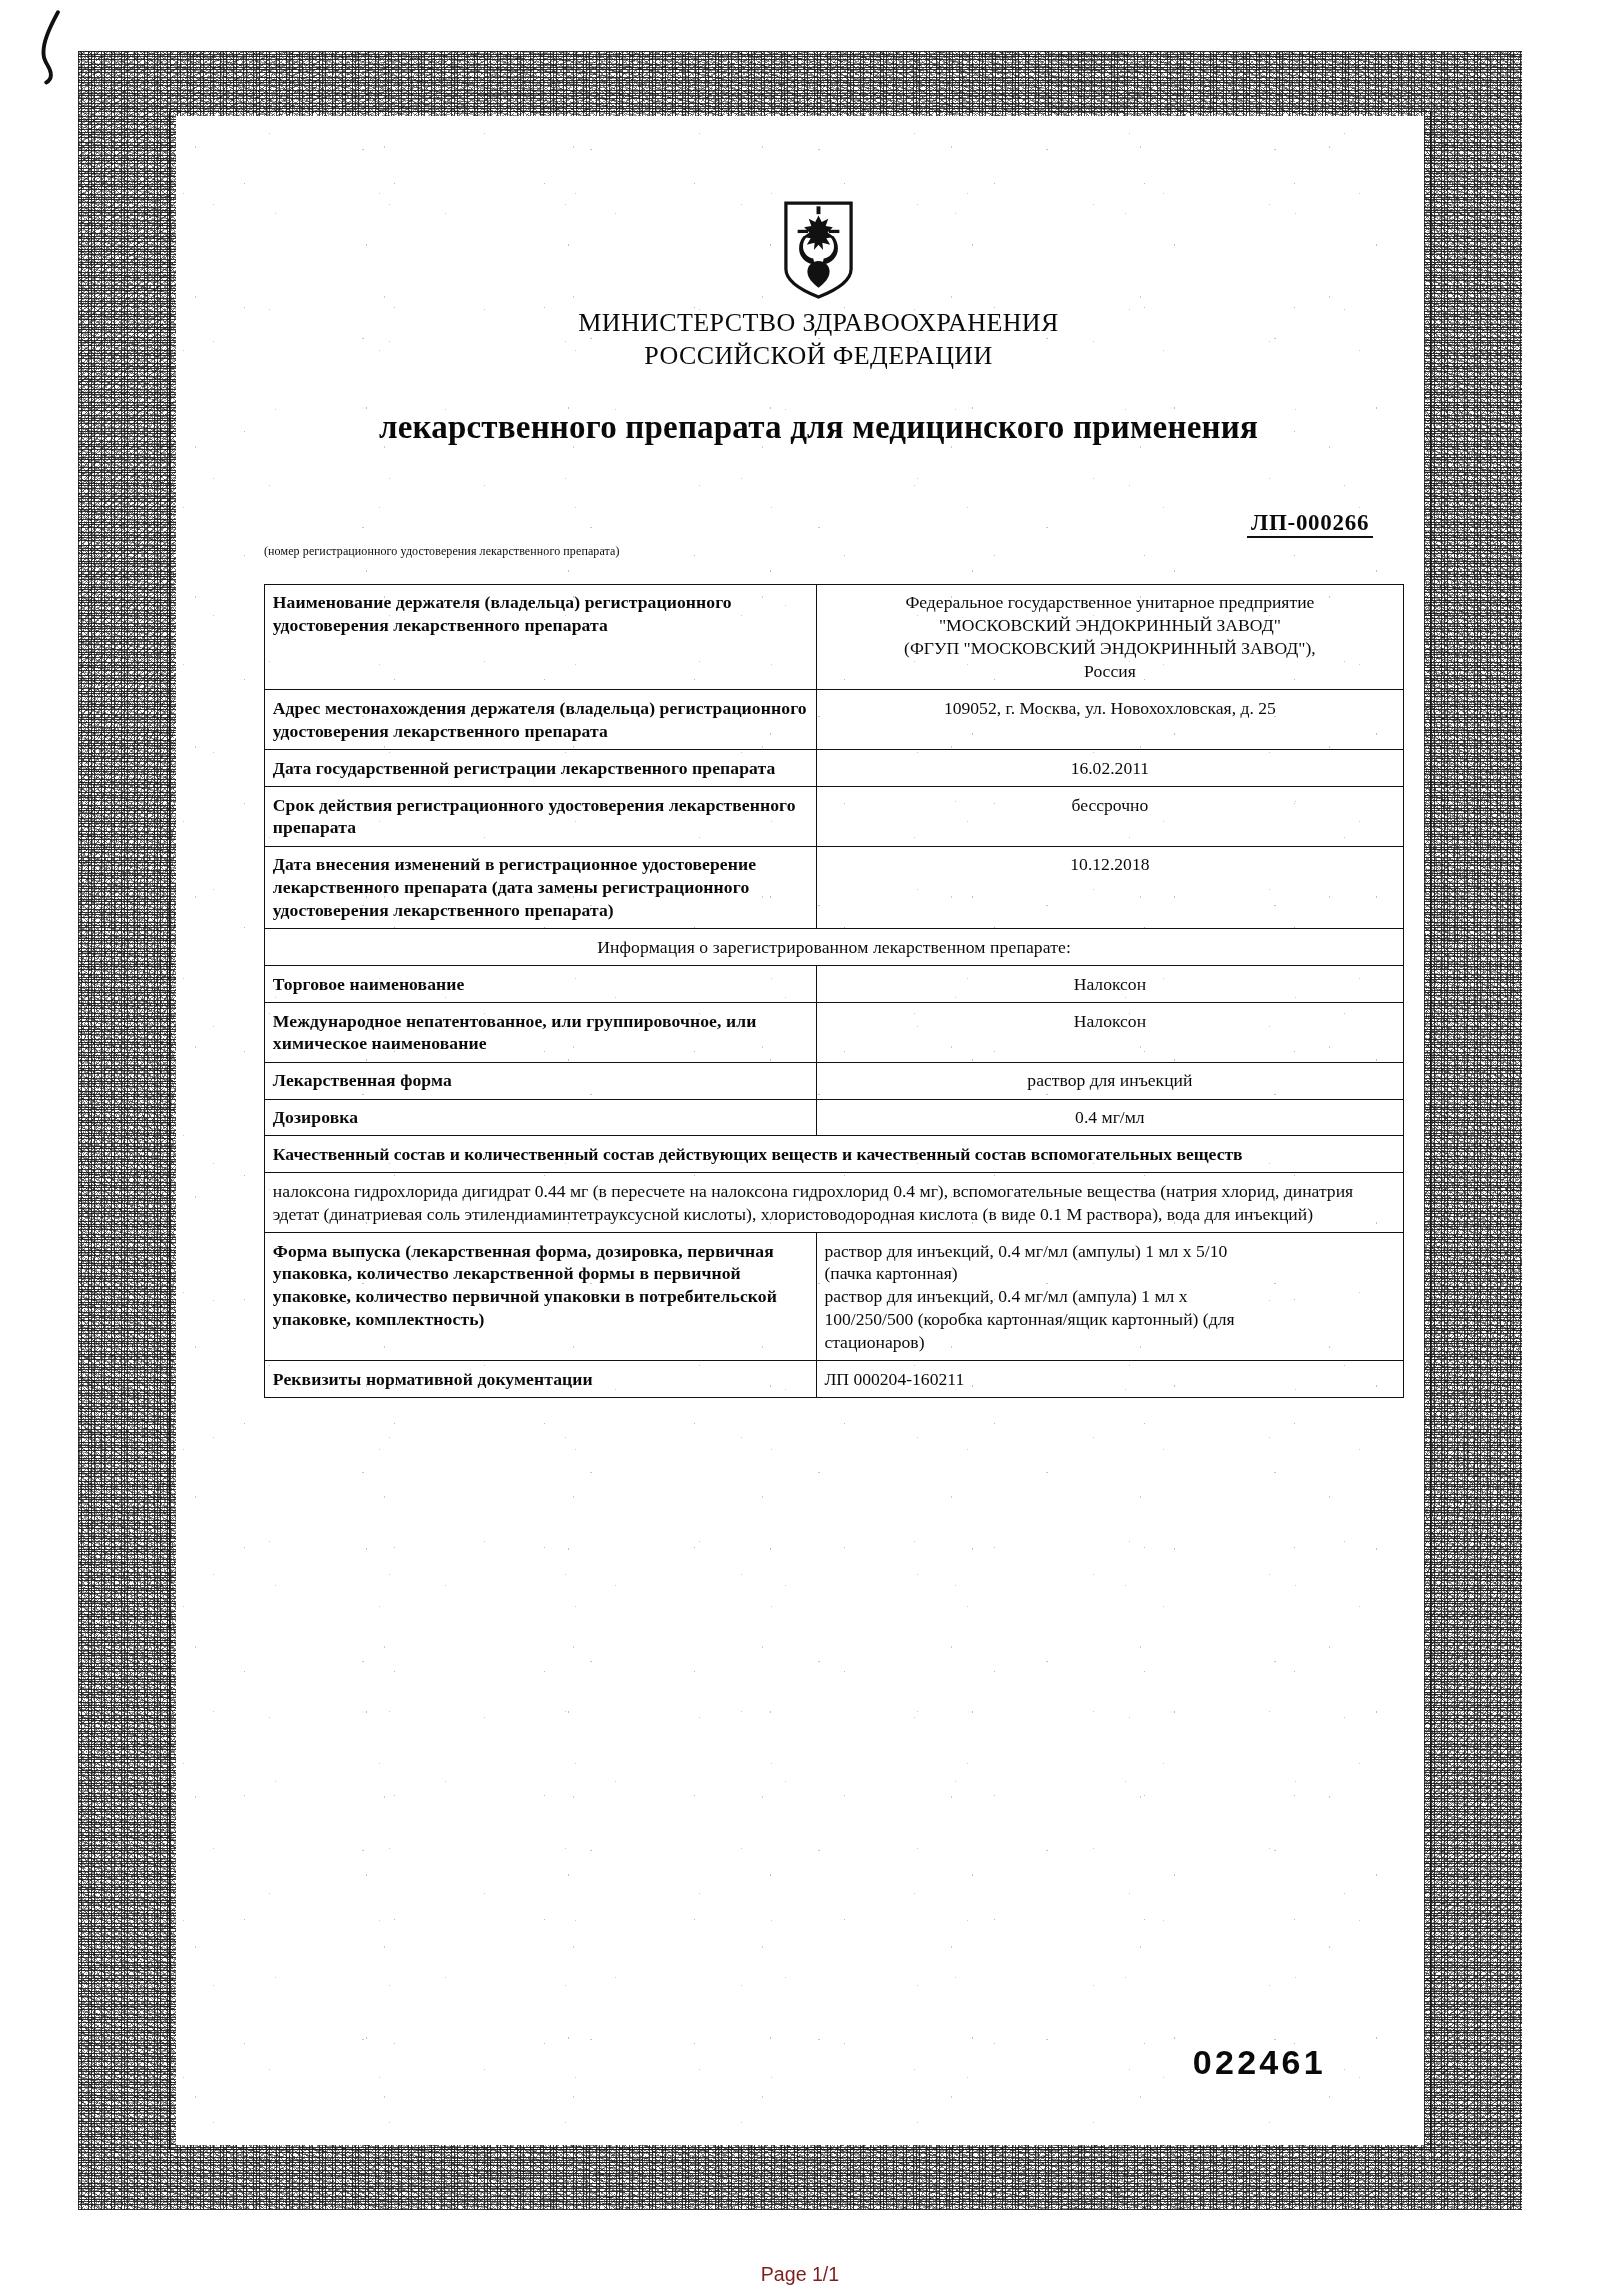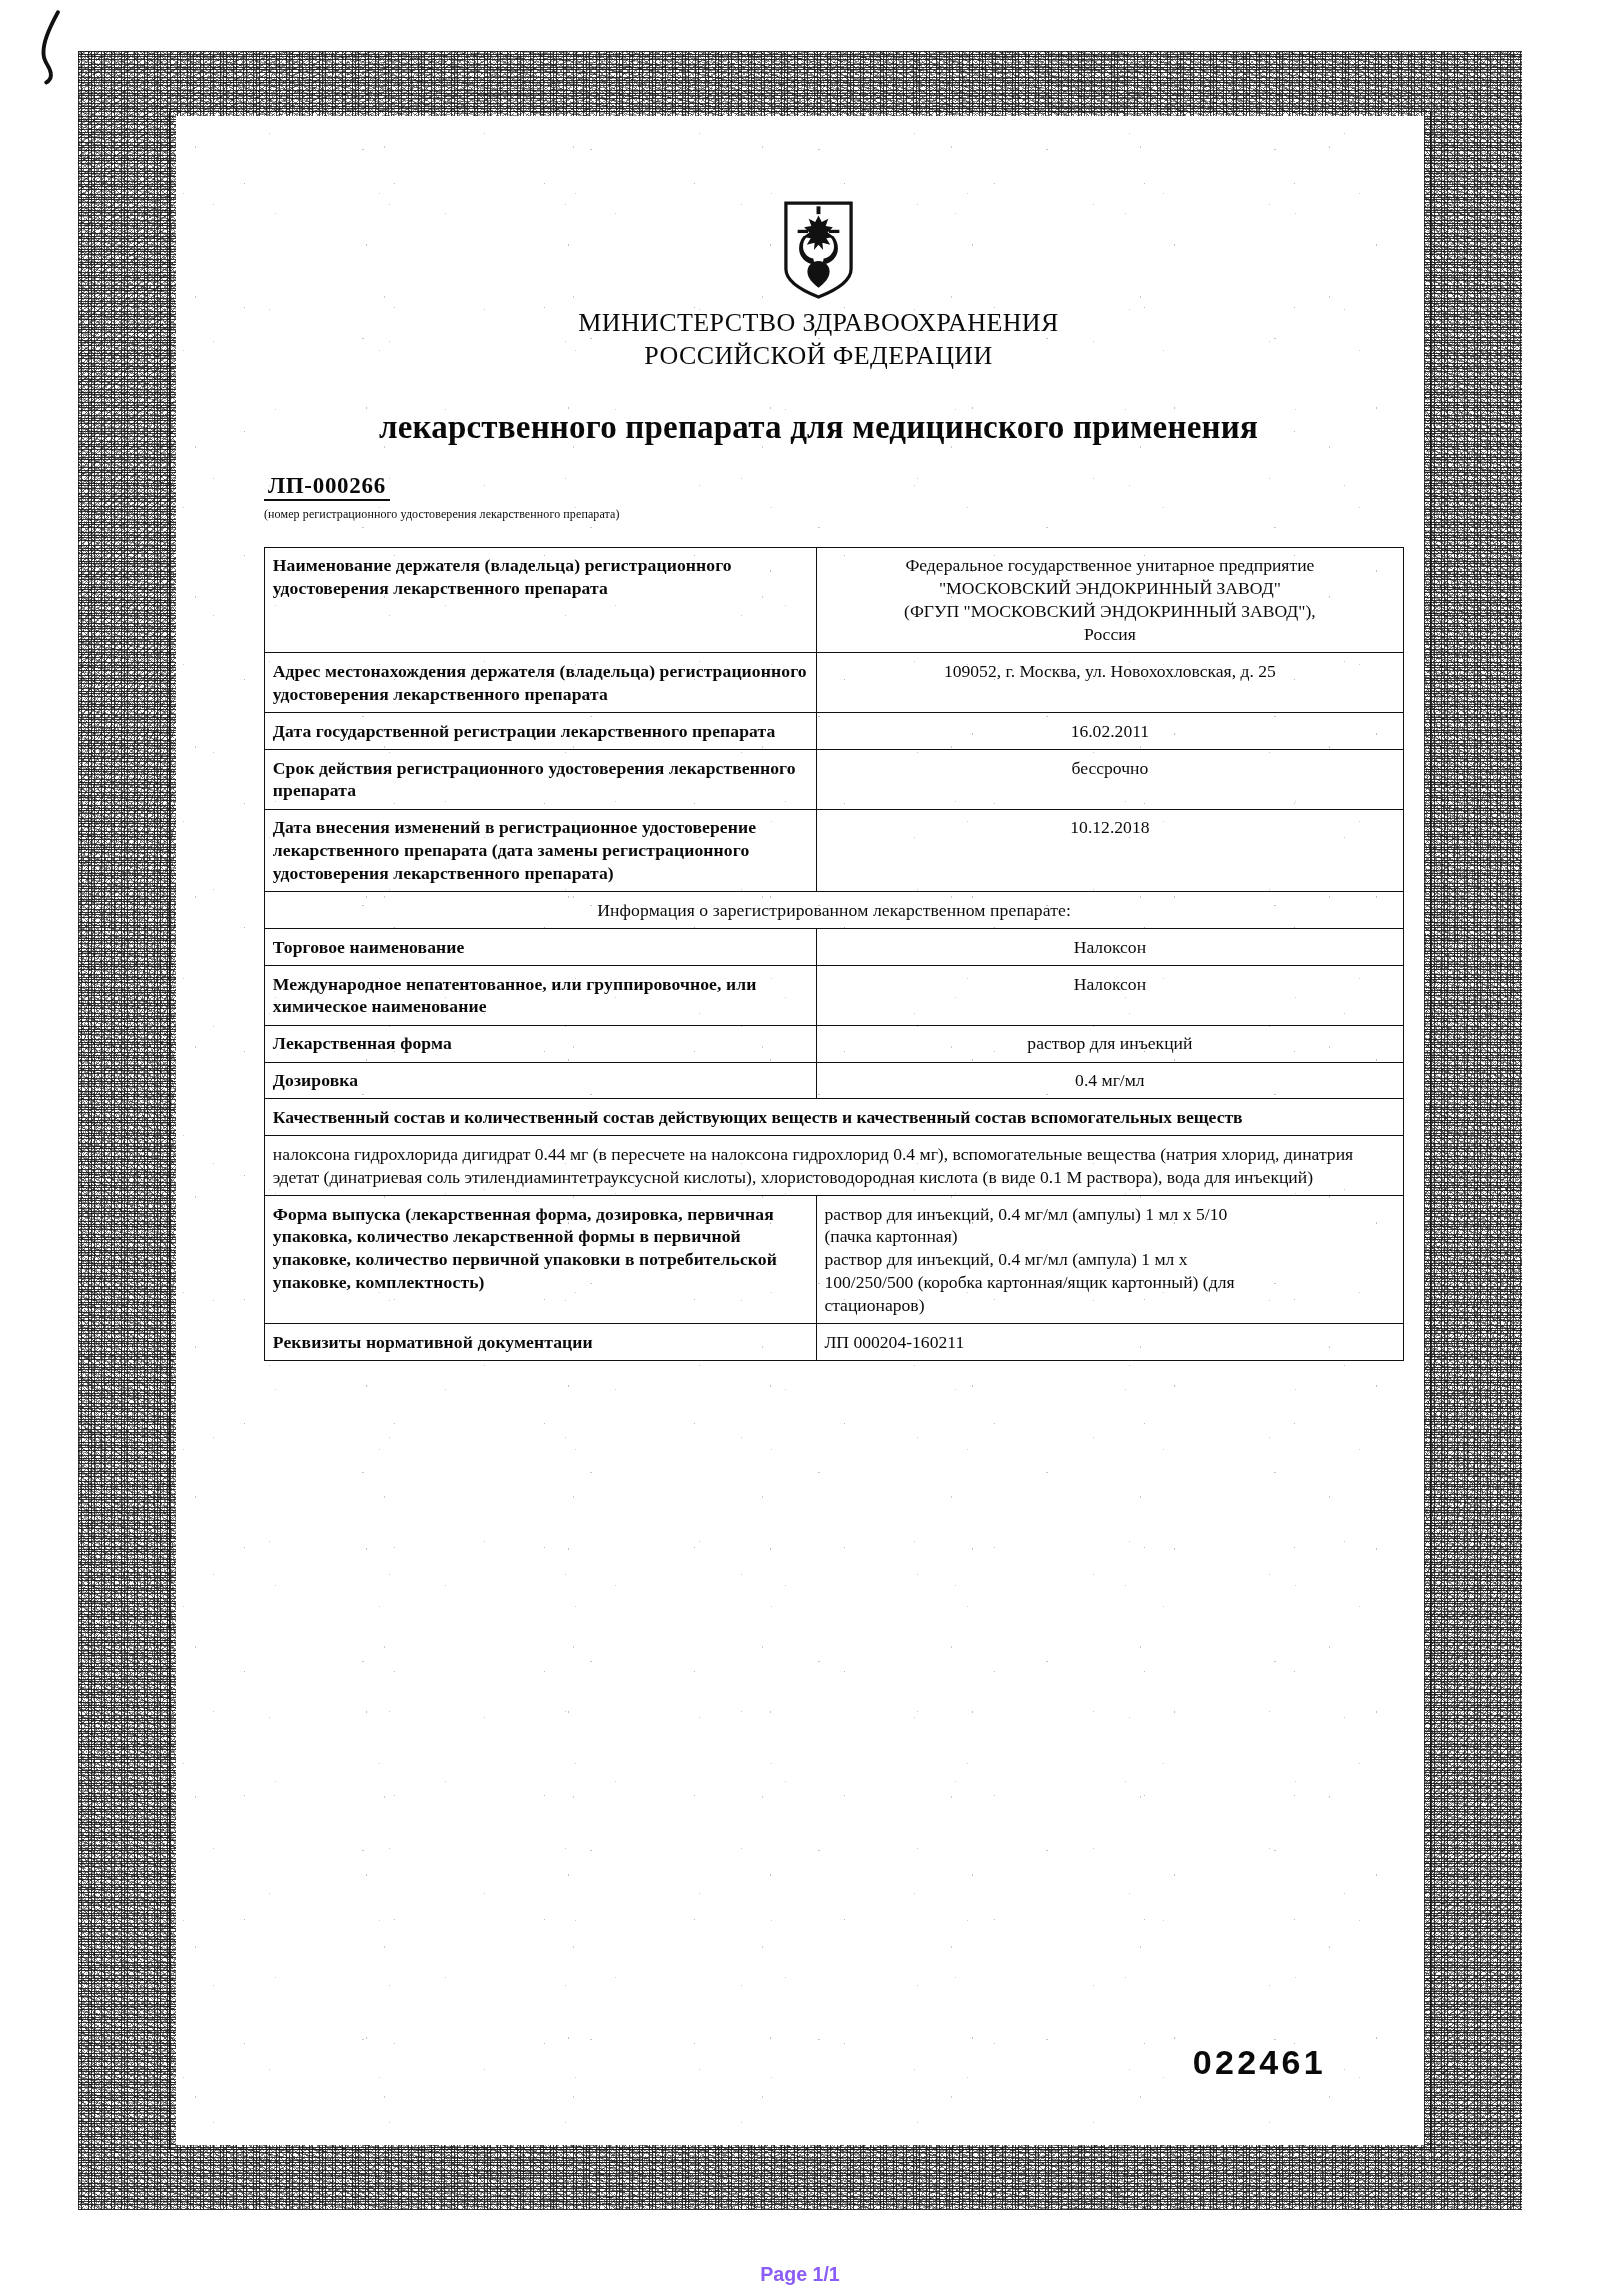--- a/index.html
+++ b/index.html
@@ -74,21 +74,21 @@
     text-align:center;font-size:26px;line-height:1.26;font-weight:400;
     letter-spacing:0.4px;margin-top:2.6px;
   }
 
   .doc-title{
     text-align:center;font-weight:700;font-size:34px;line-height:1.30;
     margin-top:34px;letter-spacing:0.2px;
   }
   .doc-title .l2{display:block;font-size:33px;}
 
-  .regno-wrap{text-align:left;margin-top:24px;}
+  .regno-wrap{text-align:right;margin-top:61px;}
   .regno{
     font-size:23px;font-weight:700;letter-spacing:0.7px;
     border-bottom:2px solid #101010;padding:0 3.9px 1.3px;
   }
   .regno-caption{
     text-align:left;font-size:12px;margin-top:7.8px;letter-spacing:0.1px;
   }
 
   
   table.reg{
@@ -115,21 +115,21 @@
   .serial{
     position:absolute;right:196px;top:1992px;
     font-size:34px;font-weight:700;letter-spacing:3.3px;
     font-family:"Liberation Sans","DejaVu Sans",sans-serif;
   }
 
   
   .page-footer{
     position:absolute;left:0;right:0;top:2263px;text-align:center;
     font-family:"Liberation Sans","DejaVu Sans",sans-serif;
-    font-size:19.6px;font-weight:700;color:#8b5cf6;
+    font-size:19.6px;font-weight:400;color:#7f1d1d;
   }
 </style>
 </head>
 <body>
 
 <div class="pen-mark">
   <svg width="59" height="78" viewBox="0 0 90 120" aria-hidden="true">
     <path d="M58 8 C 44 34, 34 56, 36 74 C 37 86, 46 92, 47 102 C 48 110, 44 114, 40 116" stroke="#111" stroke-width="6" fill="none" stroke-linecap="round"></path>
   </svg>
 </div>

